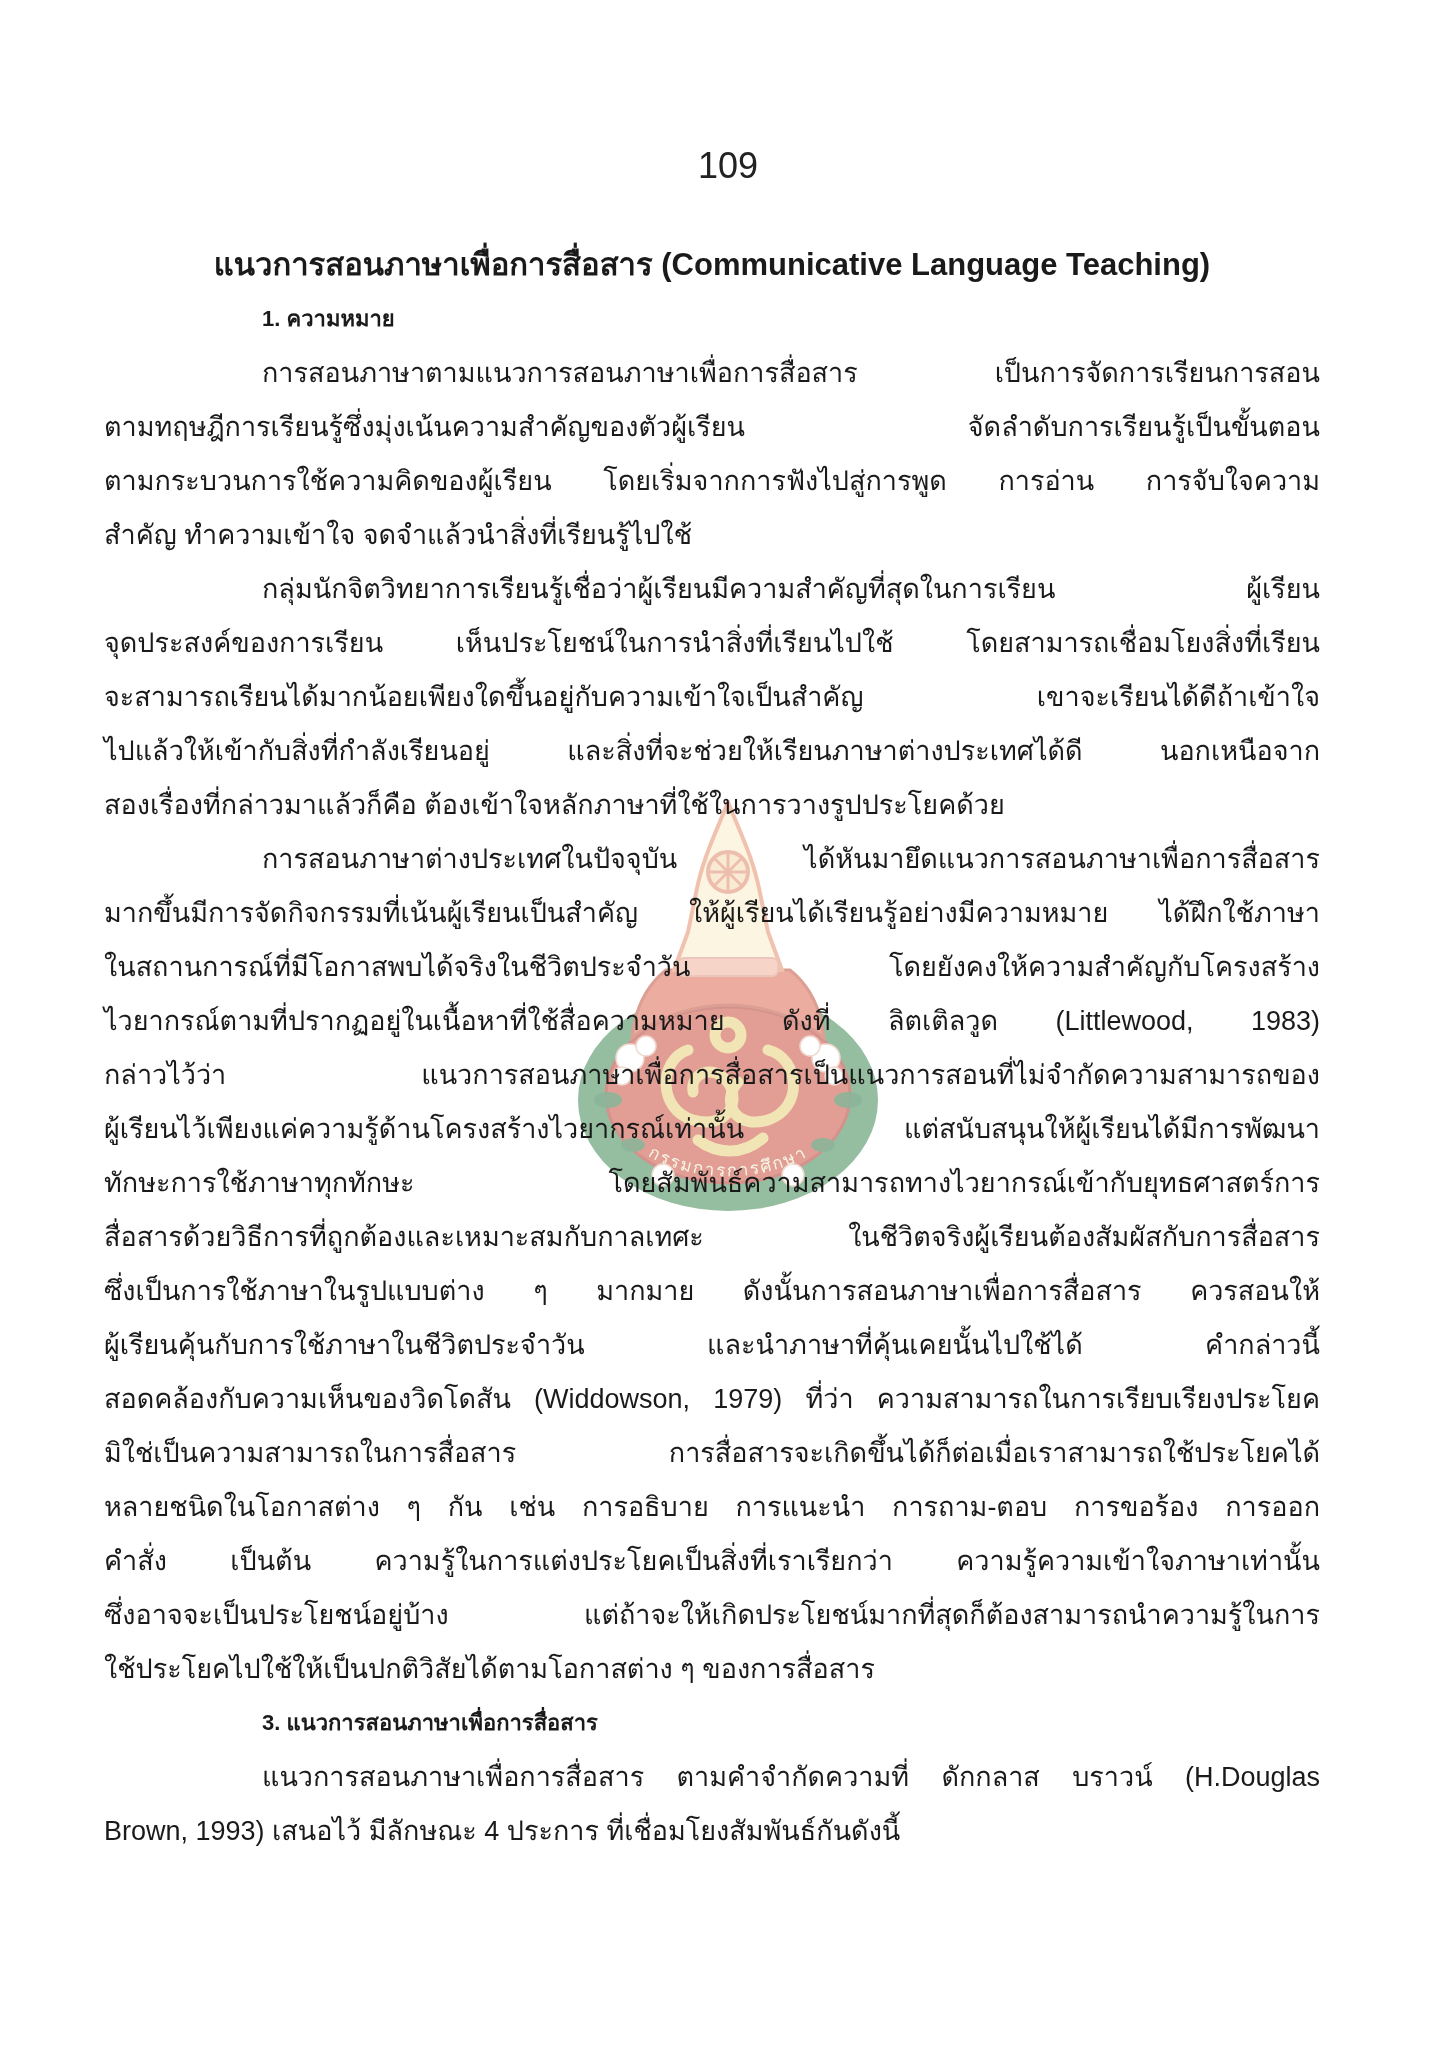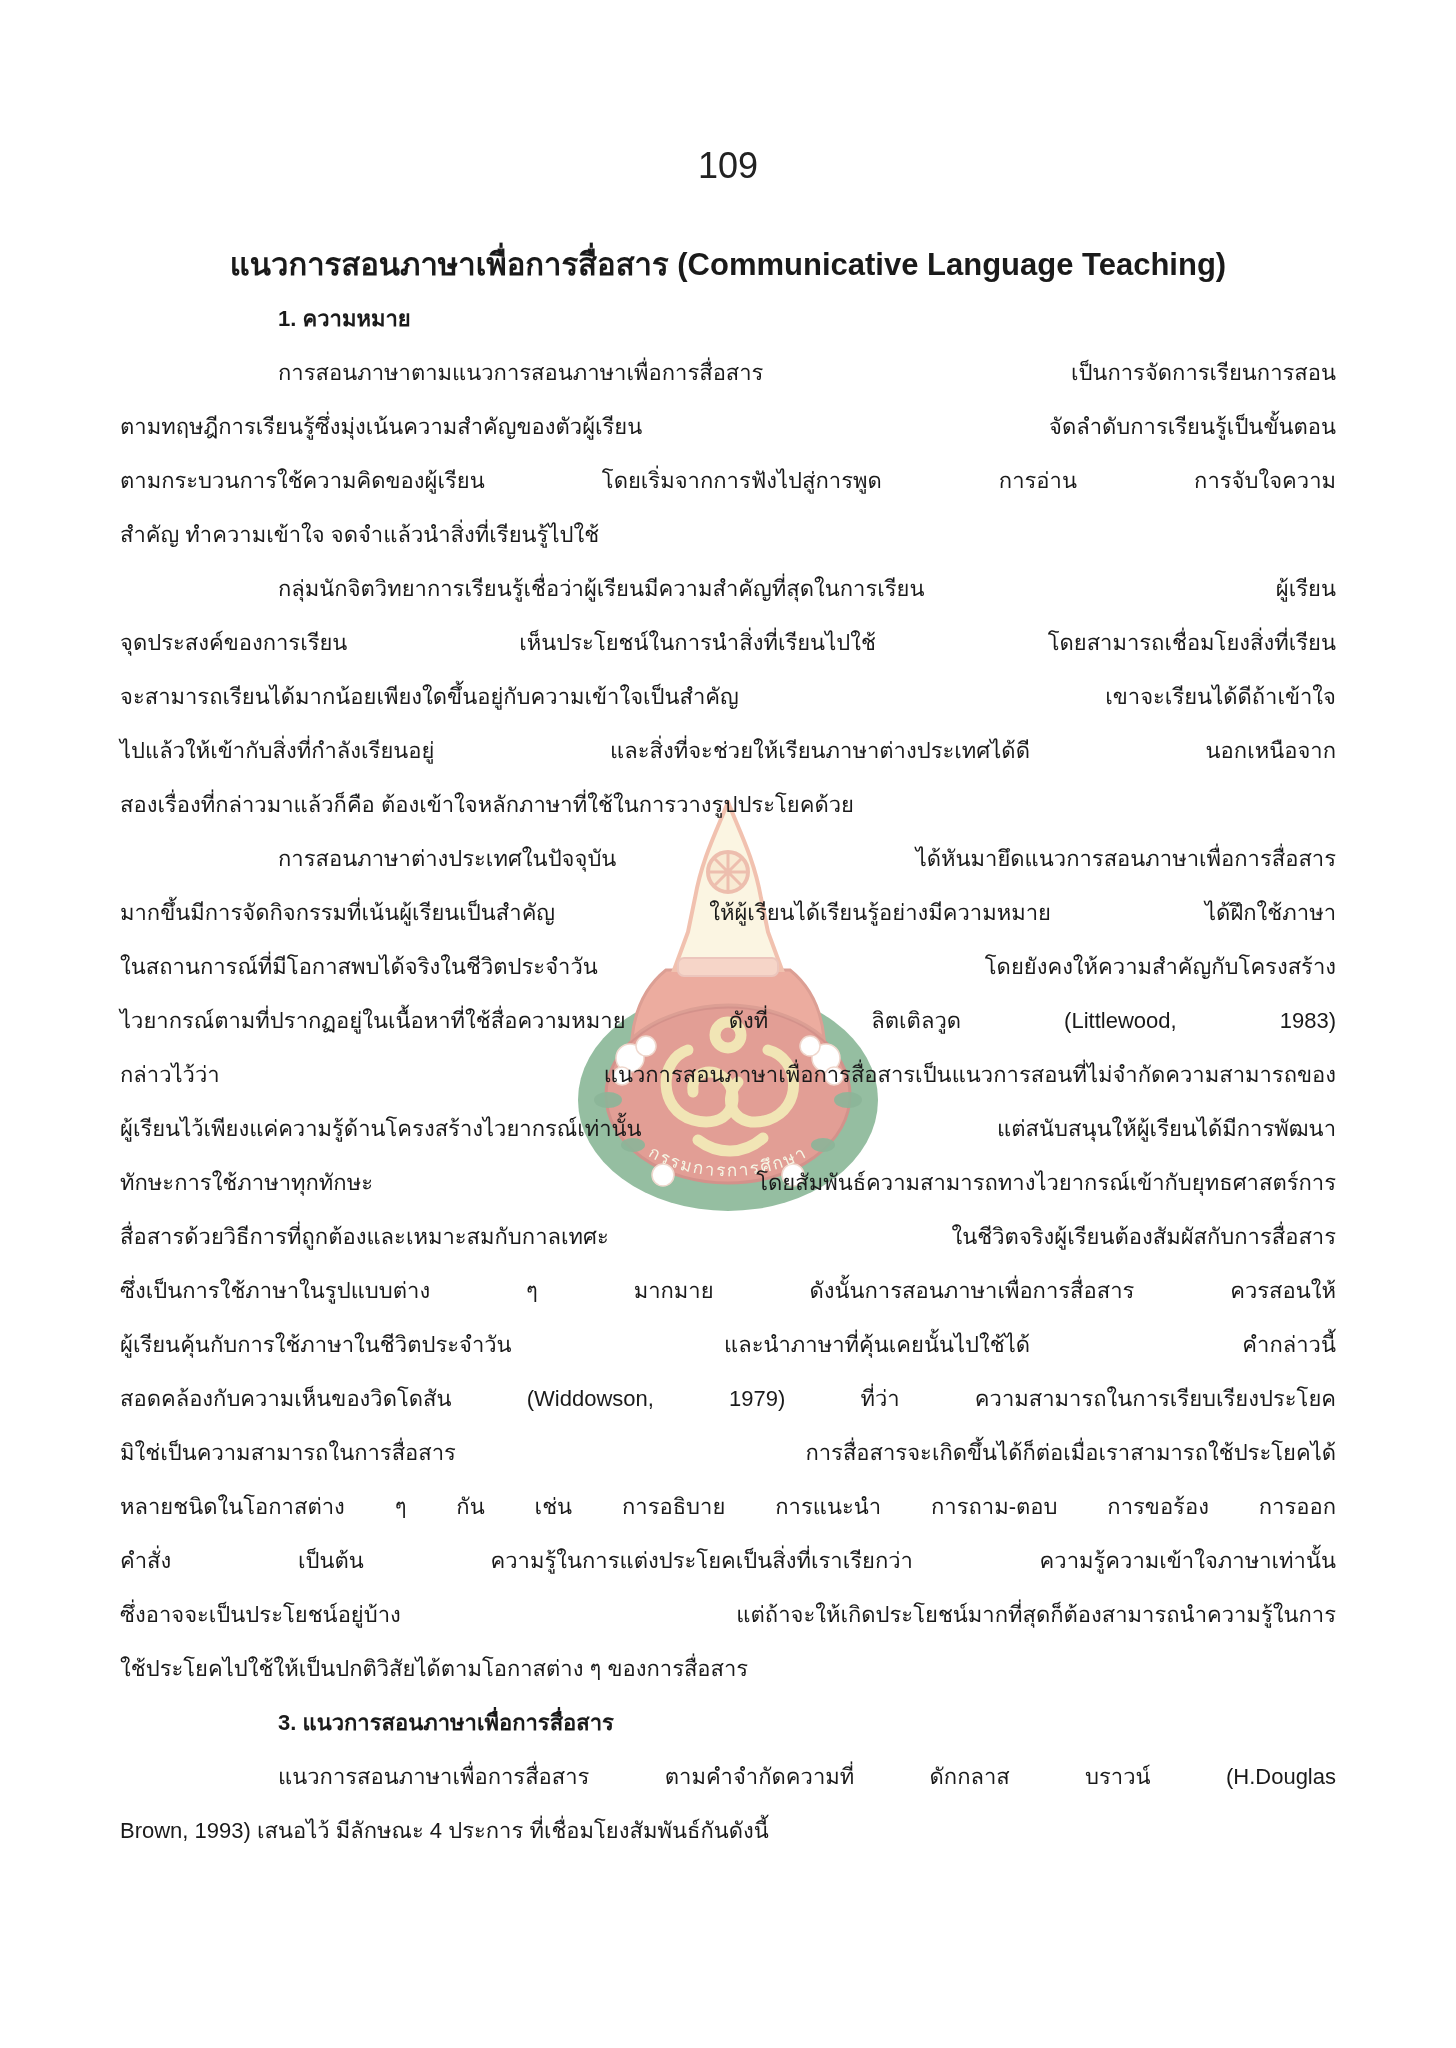--- a/index.html
+++ b/index.html
@@ -18,29 +18,29 @@
     left: 0;
     width: 100%;
     text-align: center;
     font-size: 36px;
     line-height: 36px;
     color: #222;
     z-index: 2;
   }
   .content {
     position: absolute;
-    left: 120px;
+    left: 104px;
     top: 238px;
     width: 1216px;
     z-index: 2;
   }
   .line {
     height: 54px;
     line-height: 54px;
-    font-size: 22px;
+    font-size: 27px;
     white-space: nowrap;
     color: #1a1a1a;
   }
   .title-line {
     text-align: center;
     font-weight: bold;
     font-size: 31px;
   }
   .heading-line {
     font-weight: bold;

